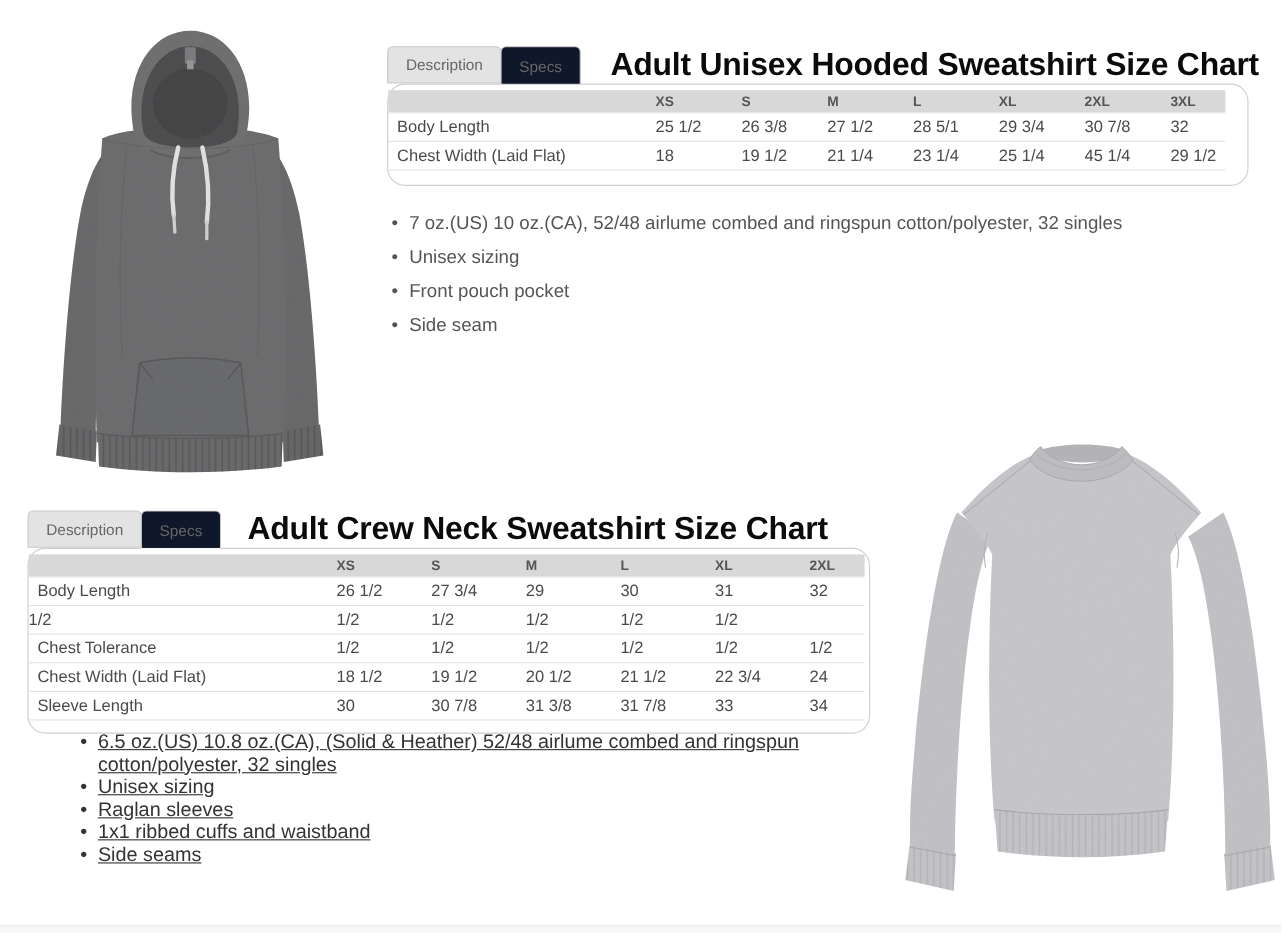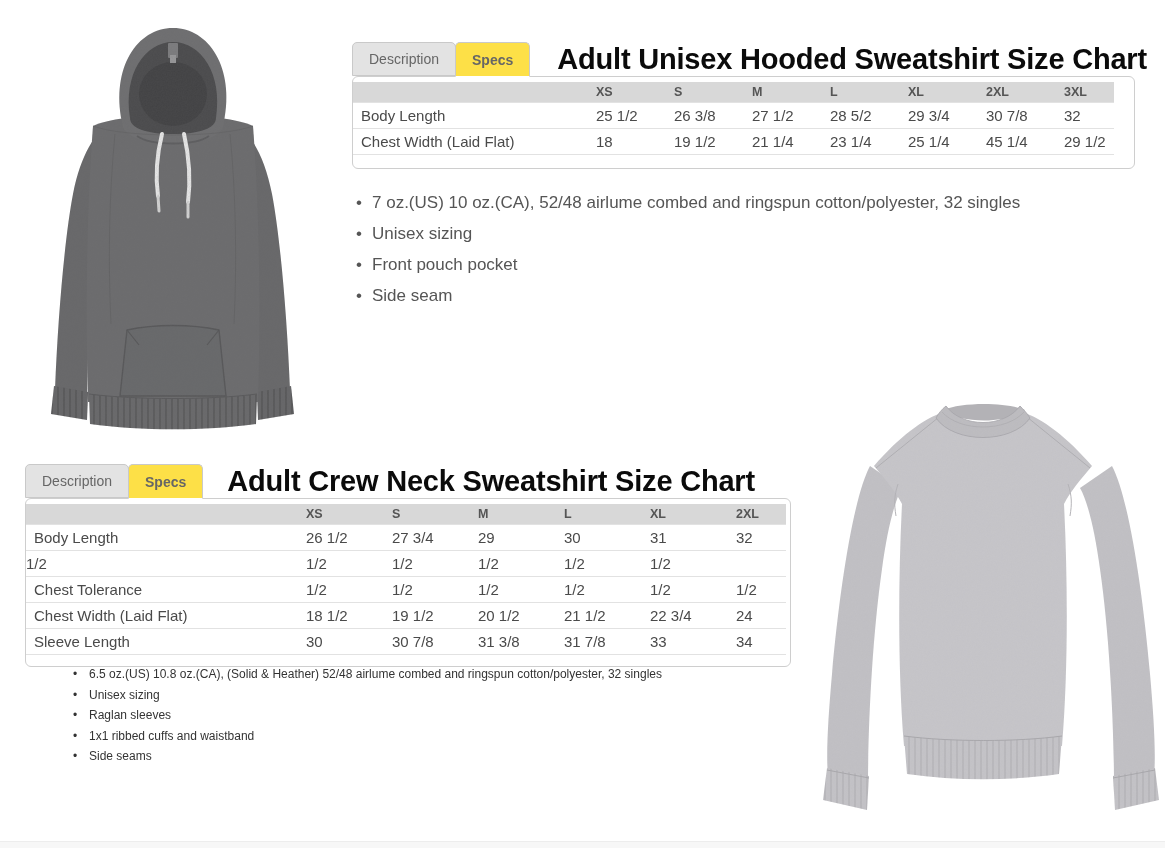--- a/index.html
+++ b/index.html
@@ -13,27 +13,27 @@
 
   
   .panel{position:absolute;}
   .panel-top{left:352px;top:42px;width:783px;}
   .panel-bottom{left:25px;top:464px;width:766px;}
 
   .tabs-row{display:flex;align-items:stretch;height:34px;}
   .tab{display:flex;align-items:center;padding:0 16px;font-size:14px;color:#666;
        border:1px solid #c9c9c9;border-radius:5px 5px 0 0;background:#e3e3e3;box-sizing:border-box;}
   .tab + .tab{margin-left:-1px;}
-  .tab.active{background:#fde047;border-bottom:1px solid #fff;position:relative;z-index:3;
-              height:35px;margin-bottom:-1px;font-weight:bold;}
+  .tab.active{background:#0f172a;border-bottom:1px solid #fff;position:relative;z-index:3;
+              height:35px;margin-bottom:-1px;}
   .chart-title{white-space:nowrap;font-size:29px;font-weight:700;color:#0b0b0b;
                letter-spacing:-0.2px;align-self:center;margin:0 0 0 27px;}
   .panel-bottom .chart-title{margin-left:24px;}
 
-  .table-card{position:relative;z-index:1;border:1px solid #cecece;border-radius:6px;
+  .table-card{position:relative;z-index:1;border:1px solid #cecece;border-radius:16px;
               background:#fff;box-sizing:border-box;}
   .panel-top .table-card{padding:5px 20px 13px 0;}
   .panel-bottom .table-card{padding:5px 4px 11px 0;}
 
   .trow{display:grid;align-items:center;}
   .panel-top .trow{grid-template-columns:243px repeat(6,78px) 1fr;}
   .panel-bottom .trow{grid-template-columns:280px repeat(5,86px) 1fr;}
   .trow.thead{background:#d8d8d8;height:20px;font-size:12.5px;font-weight:700;color:#555;}
   .trow.data{height:25px;font-size:15px;color:#4a4a4a;border-top:1px solid #e2e2e2;}
   .trow.data:first-of-type{border-top:none;}
@@ -42,21 +42,21 @@
   .cell.label{padding-left:8px;}
 
   
   .bullets{position:absolute;margin:0;padding:0;list-style:none;}
   .bullets li{position:relative;padding-left:17px;}
   .bullets li::before{content:"\2022";position:absolute;left:1px;top:0;}
   .bullets-top{left:355px;top:193px;width:782px;}
   .bullets-top li{font-size:17px;line-height:19px;color:#555;margin-bottom:12px;white-space:nowrap;}
   .bullets-top li::before{color:#555;}
   .bullets-bottom{left:72px;top:664px;width:655px;}
-  .bullets-bottom li{font-size:12px;line-height:20.5px;color:#333;margin-bottom:0;}
+  .bullets-bottom li{font-size:18px;line-height:20.5px;color:#333;margin-bottom:0;text-decoration:underline;}
   .bullets-bottom li::before{color:#333;}
 
   .bottom-strip{position:absolute;left:0;right:0;bottom:0;height:6px;background:#f7f7f7;
                 border-top:1px solid #ededed;}
 </style>
 </head>
 <body>
 
 <div class="canvas">
 
@@ -132,21 +132,21 @@
         <div class="cell">L</div>
         <div class="cell">XL</div>
         <div class="cell">2XL</div>
         <div class="cell">3XL</div>
       </div>
       <div class="trow data">
         <div class="cell label">Body Length</div>
         <div class="cell">25 1/2</div>
         <div class="cell">26 3/8</div>
         <div class="cell">27 1/2</div>
-        <div class="cell">28 5/2</div>
+        <div class="cell">28 5/1</div>
         <div class="cell">29 3/4</div>
         <div class="cell">30 7/8</div>
         <div class="cell">32</div>
       </div>
       <div class="trow data last">
         <div class="cell label">Chest Width (Laid Flat)</div>
         <div class="cell">18</div>
         <div class="cell">19 1/2</div>
         <div class="cell">21 1/4</div>
         <div class="cell">23 1/4</div>

